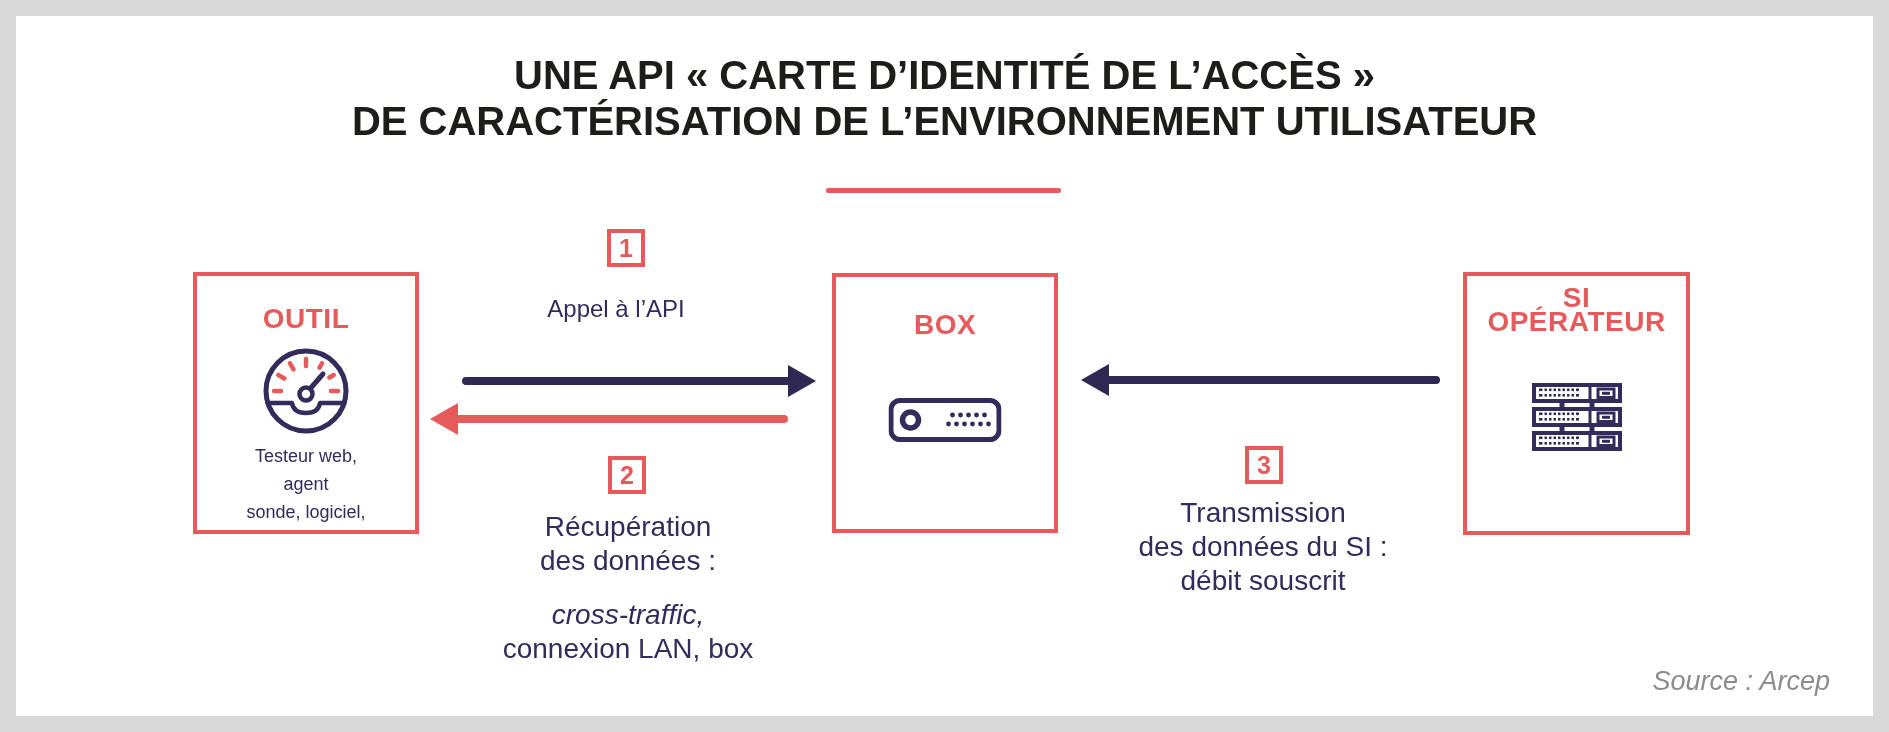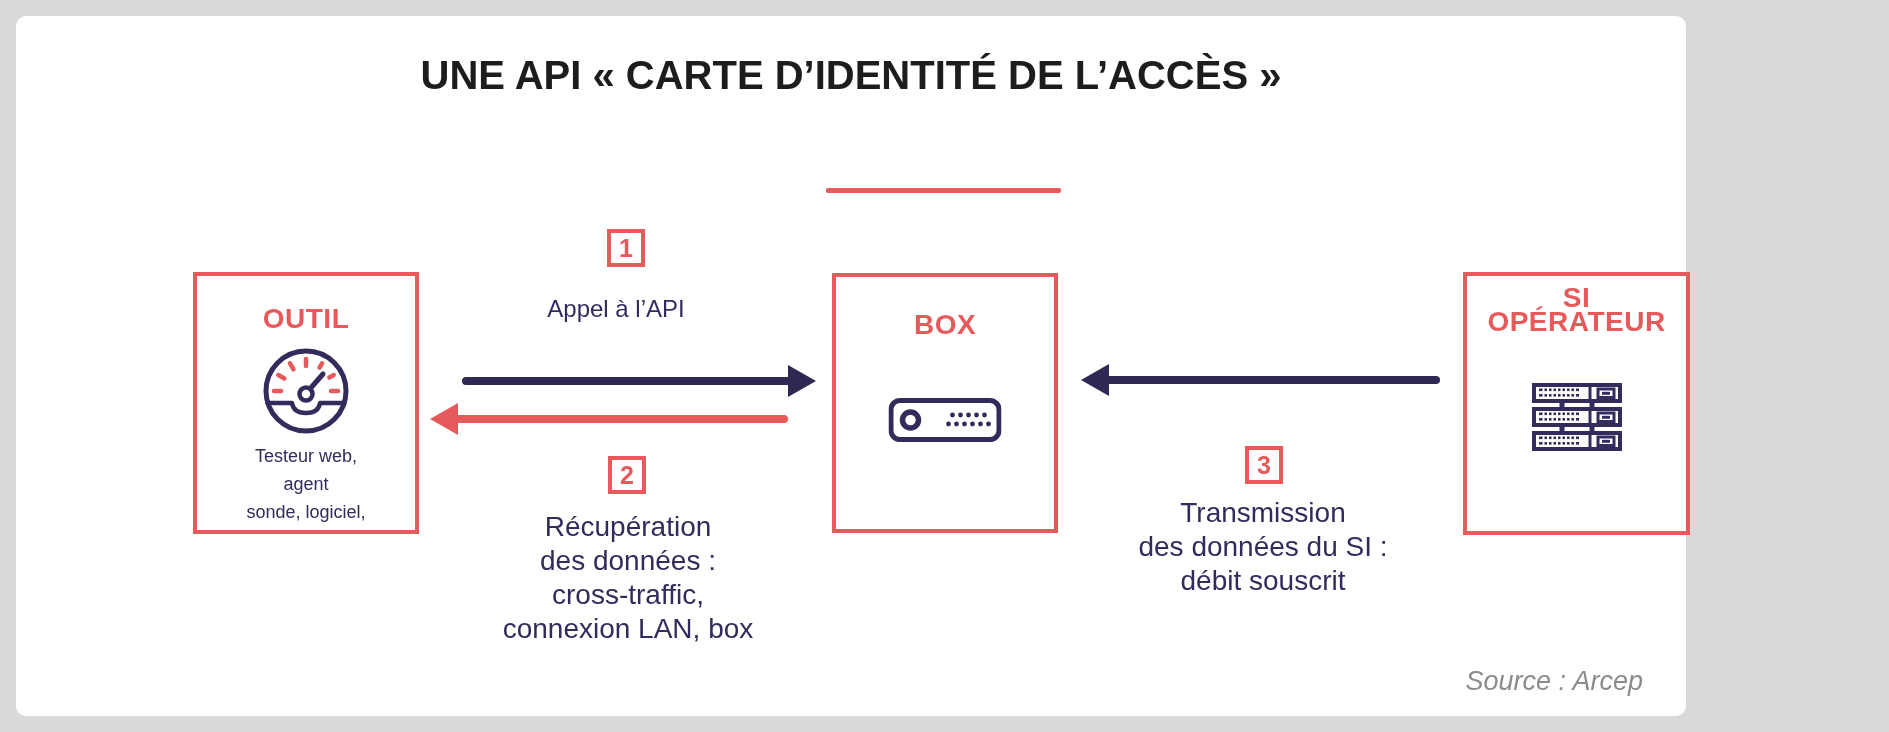--- a/index.html
+++ b/index.html
@@ -12,22 +12,22 @@
   }
   *{margin:0;padding:0;box-sizing:border-box;}
   html,body{width:1889px;height:732px;}
   body{
     background:var(--frame);
     font-family:"Liberation Sans",sans-serif;
     position:relative;
     overflow:hidden;
   }
   .canvas{
-    position:absolute;left:16px;top:16px;width:1670px;height:700px;
-    background:#ffffff;border-radius:10px;
+    position:absolute;left:16px;top:16px;width:1857px;height:700px;
+    background:#ffffff;border-radius:1px;
   }
   
   .title{
     position:absolute;left:0;top:36px;width:100%;
     text-align:center;color:var(--title);
     font-weight:700;font-size:40px;line-height:46px;letter-spacing:0px;
   }
   .divider{
     position:absolute;left:810px;top:172px;width:235px;height:5px;
     background:var(--coral);border-radius:2px;
@@ -66,21 +66,21 @@
   #badge1{left:591px;top:213px;}
   #badge2{left:592px;top:440px;}
   #badge3{left:1229px;top:430px;}
   
   .steplabel{
     position:absolute;text-align:center;color:var(--navy);
   }
   #step1-label{left:439px;top:277px;width:322px;font-size:24px;line-height:32px;}
   #step2-label{left:442px;top:494px;width:340px;font-size:28px;line-height:34px;}
   #step3-label{left:1086px;top:480px;width:322px;font-size:28px;line-height:34px;}
-  .italic{}
+  .italic{font-style:italic;margin-top:20px;}
   
   .arrow-line{position:absolute;height:8px;border-radius:4px;}
   .arrow-head{position:absolute;width:0;height:0;border-top:16px solid transparent;border-bottom:16px solid transparent;}
   #arrow1-line{left:446px;top:361px;width:330px;background:var(--arrow-navy);}
   #arrow1-head{left:772px;top:349px;border-left:28px solid var(--arrow-navy);}
   #arrow2-line{left:438px;top:399px;width:334px;background:var(--coral);}
   #arrow2-head{left:414px;top:387px;border-right:28px solid var(--coral);}
   #arrow3-line{left:1089px;top:360px;width:335px;background:var(--arrow-navy);}
   #arrow3-head{left:1065px;top:348px;border-right:28px solid var(--arrow-navy);}
   
@@ -89,20 +89,21 @@
     color:var(--source);font-size:27px;font-style:italic;
   }
 </style>
 </head>
 <body>
 
 <div class="canvas">
 
   <div class="title">
     <div>UNE API « CARTE D’IDENTITÉ DE L’ACCÈS »</div>
+    <div>DE CARACTÉRISATION DE L’ENVIRONNEMENT UTILISATEUR</div>
   </div>
   <div class="divider"></div>
 
   <div class="badge" id="badge1">
     <span>1</span>
   </div>
   <div class="steplabel" id="step1-label">Appel à l’API</div>
 
   <div class="arrow-line" id="arrow1-line"></div>
   <div class="arrow-head" id="arrow1-head"></div>

